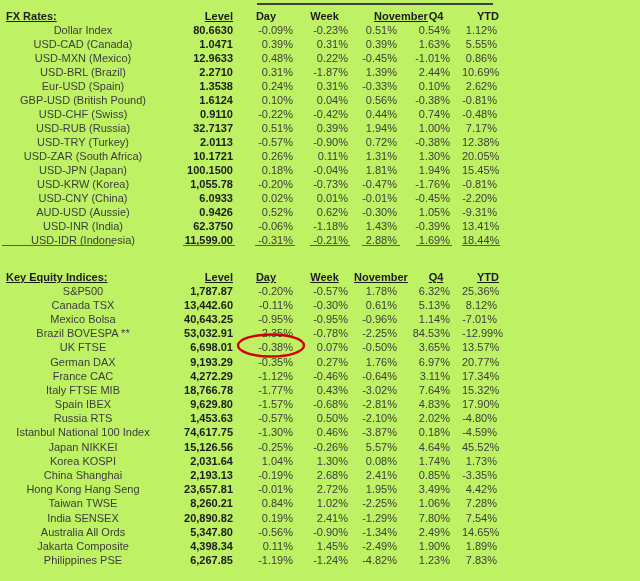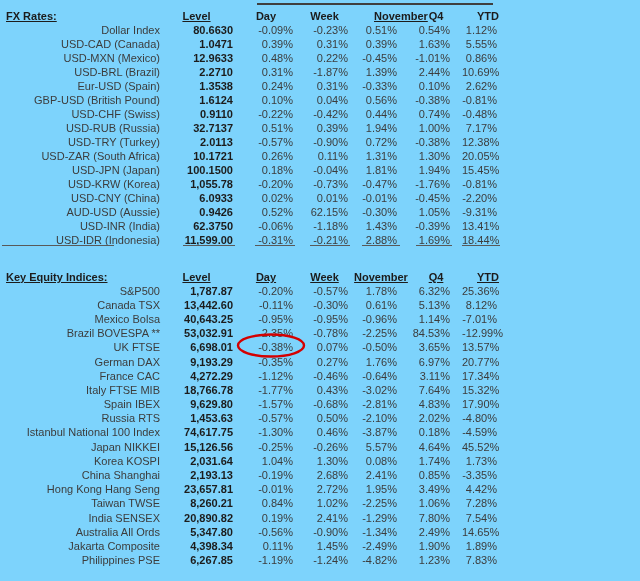--- a/index.html
+++ b/index.html
@@ -1,17 +1,17 @@
 <!DOCTYPE html>
 <html><head>
 <meta charset="utf-8">
 <style>
   html,body { margin:0; padding:0; background:#ffffff; }
   .page {
-    position:relative; width:640px; height:581px; background:#7dd3fc;
+    position:relative; width:640px; height:581px; background:#bef264;
     font-family:"Liberation Sans", sans-serif; font-size:11px; color:#3c3c3c;
     overflow:hidden;
   }
   table.data-table {
     position:absolute; left:0; border-collapse:collapse; table-layout:fixed;
     width:514px;
   }
   table.fx { top:7px; }
   table.eq { top:268px; }
   col.c-label { width:160px; }
@@ -21,26 +21,26 @@
   col.c-nov   { width:58px; }
   col.c-q4    { width:52px; }
   col.c-ytd   { width:52px; }
 
   th, td { padding:0; margin:0; white-space:nowrap; font-weight:normal; }
   thead tr { height:16px; }
   table.fx tbody tr { height:14px; }
   table.eq tbody tr { height:14.2px; }
   thead th { font-weight:bold; text-align:center; color:#1c1c1c; vertical-align:bottom; line-height:13px; }
   thead th.title { text-align:left; padding-left:6px; text-decoration:underline; }
-  thead th:nth-child(2) { text-align:center; padding-right:2px; }
+  thead th:nth-child(2) { text-align:right; padding-right:2px; }
   table.fx thead th:nth-child(5) { padding-left:22px; }
   .u { text-decoration:underline; }
 
   td { line-height:13px; vertical-align:middle; }
-  td.label { text-align:right; padding-left:6px; color:#3c3c3c; }
+  td.label { text-align:center; padding-left:6px; color:#3c3c3c; }
   td.level { text-align:right; padding-right:2px; font-weight:bold; color:#1c1c1c; }
   td.pct   { text-align:right; color:#3c3c3c; }
   td:nth-child(3), td:nth-child(4) { padding-right:4px; }
   td:nth-child(5) { padding-right:13px; }
   td:nth-child(6) { padding-right:12px; }
   td:nth-child(7) { padding-right:17px; }
 
   .rule-top {
     position:absolute; left:257px; top:3px; width:236px; height:0;
     border-top:2px solid #3f3f3f;
@@ -199,21 +199,21 @@
           <td class="pct">0.02%</td>
           <td class="pct">0.01%</td>
           <td class="pct">-0.01%</td>
           <td class="pct">-0.45%</td>
           <td class="pct">-2.20%</td>
         </tr>
         <tr>
           <td class="label">AUD-USD (Aussie)</td>
           <td class="level">0.9426</td>
           <td class="pct">0.52%</td>
-          <td class="pct">62.15%</td>
+          <td class="pct">0.62%</td>
           <td class="pct">-0.30%</td>
           <td class="pct">1.05%</td>
           <td class="pct">-9.31%</td>
         </tr>
         <tr>
           <td class="label">USD-INR (India)</td>
           <td class="level">62.3750</td>
           <td class="pct">-0.06%</td>
           <td class="pct">-1.18%</td>
           <td class="pct">1.43%</td>

